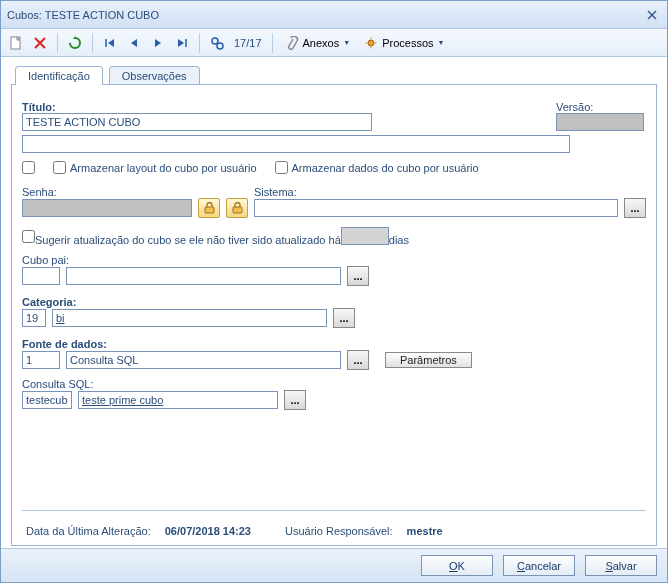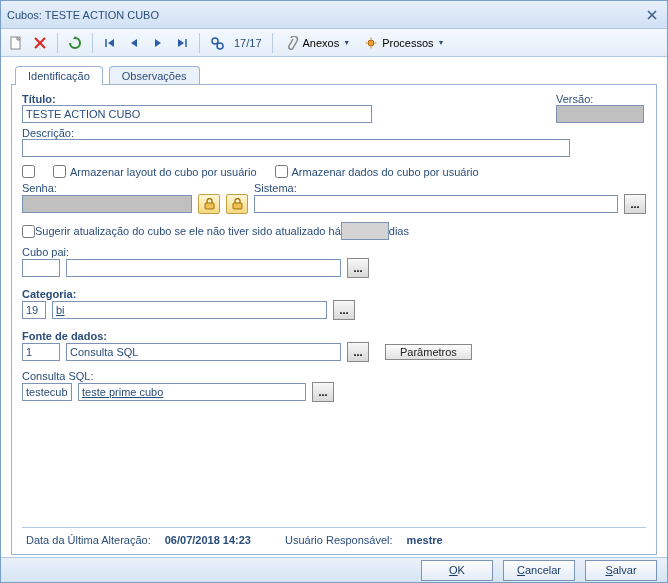--- a/index.html
+++ b/index.html
@@ -82,21 +82,21 @@
     z-index: 2;
   }
   .tab-panel {
     border: 1px solid #9bb4d6;
     flex: 1;
     padding: 8px 10px;
     position: relative;
   }
 
   .row { display: flex; align-items: center; gap: 6px; margin-bottom: 4px; }
-  .lbl { color: #2a4d7a; font-size: 11px; }
+  .lbl { color: #2a4d7a; font-size: 11px; margin-top: 8px; }
   .lbl.bold { font-weight: bold; }
   input.txt {
     border: 1px solid #7a93b6;
     height: 18px;
     font-size: 11px;
     padding: 1px 3px;
     color: #2a4d7a;
     background: #fff;
   }
   input.txt.ro { background: #c0c0c0; color: #333; }
@@ -132,21 +132,21 @@
 
   .footer-info {
     display: flex;
     align-items: center;
     gap: 14px;
     padding: 6px 4px 2px 4px;
     border-top: 1px solid #b0c8e4;
     margin-top: 6px;
   }
   .footer-btns {
-    height: 25px;
+    height: 34px;
     background: linear-gradient(to bottom, #eaf1fa, #d6e4f4);
     border-top: 1px solid #b0c8e4;
     display: flex;
     justify-content: flex-end;
     align-items: center;
     padding: 0 10px;
     gap: 10px;
   }
   .footer-btn {
     height: 21px;
@@ -256,21 +256,20 @@
           <div class="lbl bold">Título:</div>
           <input class="txt" style="width: 350px;" value="TESTE ACTION CUBO">
         </div>
         <div style="width:90px">
           <div class="lbl">Versão:</div>
           <input class="txt ro" style="width: 88px;" readonly="" value="">
         </div>
       </div>
 
       <div style="margin-top:4px">
-        <div class="lbl">Descrição:</div>
         <input class="txt" style="width: 548px;" value="">
       </div>
 
       <div class="row" style="margin-top:8px; gap:18px">
         <div class="checkbox-row">
           <input type="checkbox" style="">
         </div>
         <div class="checkbox-row">
           <input type="checkbox" style="">
           <span>Armazenar layout do cubo por usuário</span>
@@ -341,21 +340,21 @@
           <input class="txt" style="width: 275px;" value="Consulta SQL">
           <div class="btn-ellipsis">...</div>
           <button class="btn-std" style="margin-left:10px;min-width:80px">Parâmetros</button>
         </div>
       </div>
 
       <div style="margin-top:8px">
         <div class="lbl">Consulta SQL:</div>
         <div class="row" style="margin:0">
           <input class="txt" style="width: 50px;" value="testecubo">
-          <input class="txt link-txt" style="width: 228px;" value="teste prime cubo">
+          <input class="txt link-txt" style="width: 200px;" value="teste prime cubo">
           <div class="btn-ellipsis">...</div>
         </div>
       </div>
 
       <div class="footer-info" style="position:absolute; left:10px; right:10px; bottom:6px;">
         <span class="lbl">Data da Última Alteração:</span>
         <span class="lbl bold">06/07/2018 14:23</span>
         <span class="lbl" style="margin-left:20px">Usuário Responsável:</span>
         <span class="lbl bold">mestre</span>
       </div>

